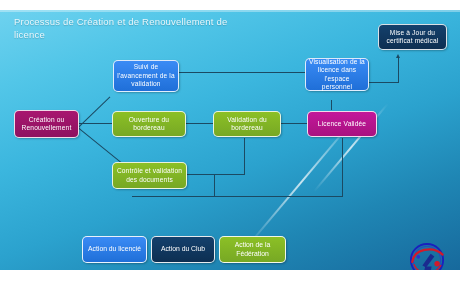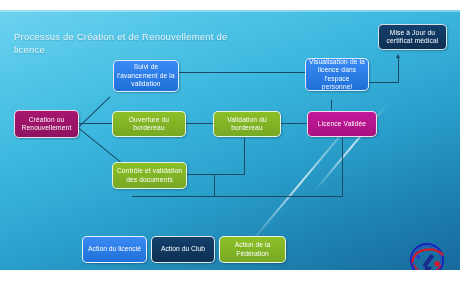--- a/index.html
+++ b/index.html
@@ -50,21 +50,21 @@
   }
   #streak-2 {
     left: 350px; top: 80px;
     width: 1.5px; height: 115px;
     transform: rotate(40deg);
   }
 
   #slide-title {
     position: absolute;
     left: 14px;
-    top: 20px;
+    top: 5px;
     width: 220px;
     color: #e8f6fb;
     font-size: 9.5px;
     line-height: 13px;
     letter-spacing: 0.2px;
     text-shadow: 0 1px 1px rgba(0,0,0,0.18);
   }
 
   .node {
     position: absolute;

